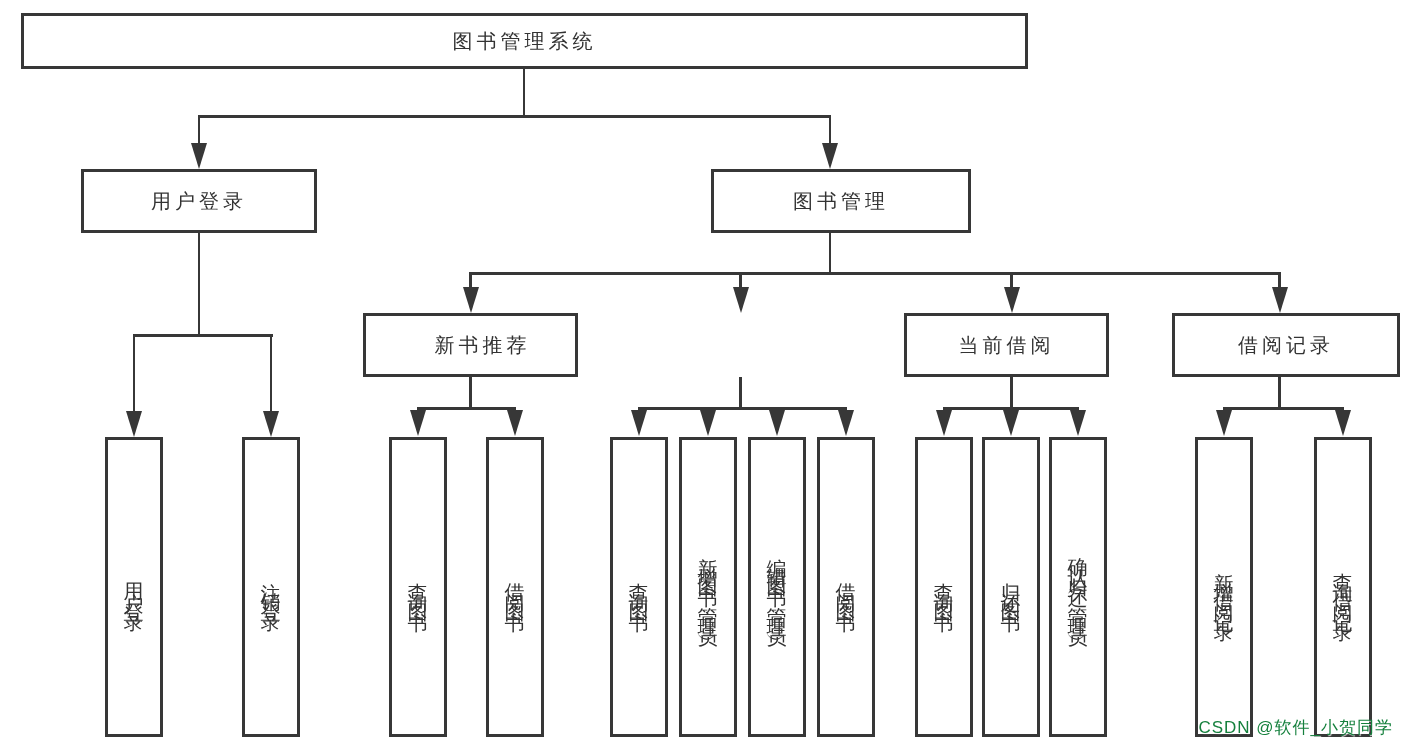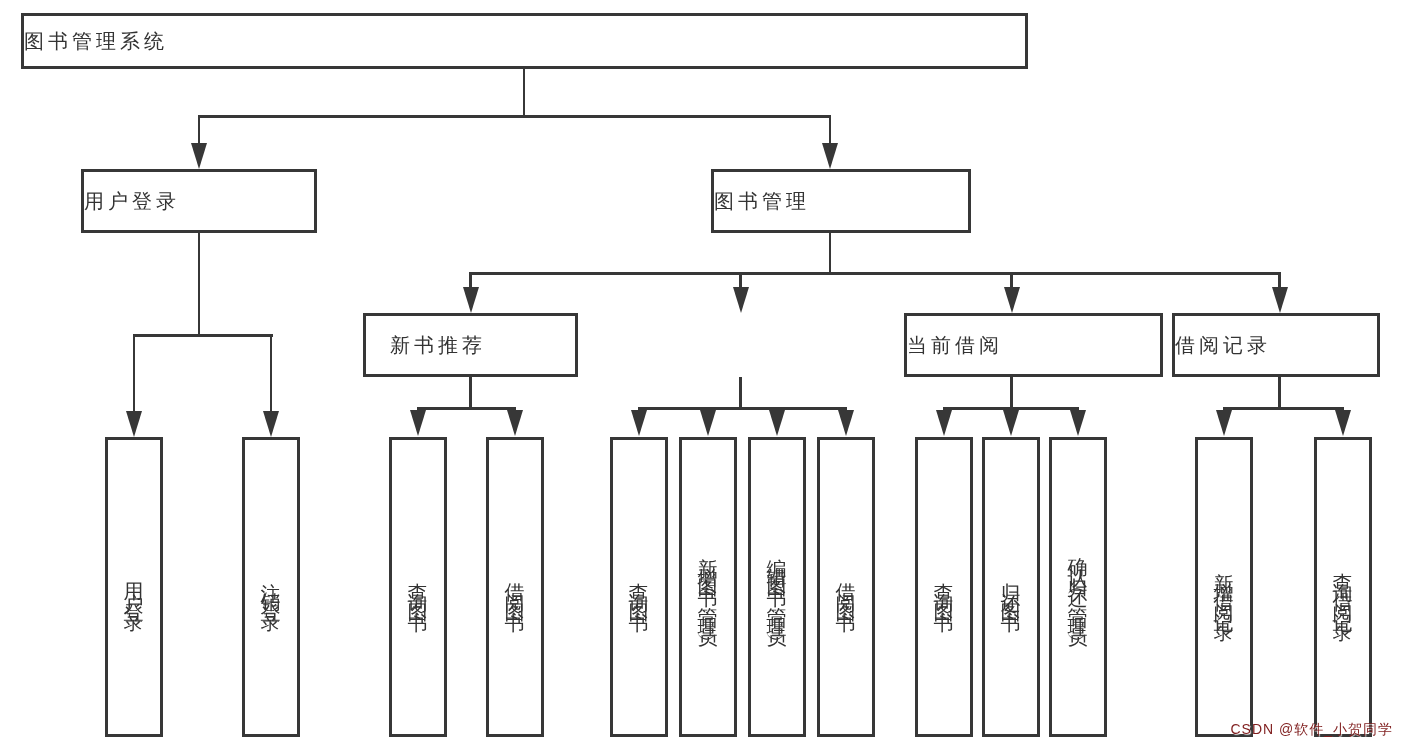--- a/index.html
+++ b/index.html
@@ -12,20 +12,21 @@
     overflow: hidden;
   }
   
   .node {
     position: absolute;
     box-sizing: border-box;
     background: #ffffff;
     border: 3px solid #373737;
     display: flex;
     align-items: center;
+    justify-content: center;
     color: #333333;
     font-size: 20px;
     letter-spacing: 4px;
     white-space: nowrap;
   }
   
   .vnode {
     position: absolute;
     box-sizing: border-box;
     background: #ffffff;
@@ -53,23 +54,23 @@
     position: absolute;
     width: 0; height: 0;
     border-left: 8px solid transparent;
     border-right: 8px solid transparent;
     border-top: 26px solid #373737;
   }
   .watermark {
     position: absolute;
     right: 12px;
     bottom: 8px;
-    font-size: 14px;
+    font-size: 17px;
     letter-spacing: 1px;
-    color: #7f1d1d;
+    color: #15803d;
     text-shadow: 1px 1px 1px rgba(255,255,255,0.85);
     z-index: 5;
     white-space: nowrap;
     text-align: right;
   }
 </style>
 </head>
 <body>
 
 <div class="canvas">
@@ -81,24 +82,24 @@
   <div class="node" style="left:81px; top:169px; width:236px; height:64px;">
     <span>用户登录</span>
   </div>
   <div class="node" style="left:711px; top:169px; width:260px; height:64px;">
     <span>图书管理</span>
   </div>
 
   <div class="node" style="left:363px; top:313px; width:215px; height:64px;padding-left:24px;">
     <span>新书推荐</span>
   </div>
-  <div class="node" style="left:904px; top:313px; width:259px; height:64px;">
+  <div class="node" style="left:904px; top:313px; width:205px; height:64px;">
     <span>当前借阅</span>
   </div>
-  <div class="node" style="left:1172px; top:313px; width:208px; height:64px;">
+  <div class="node" style="left:1172px; top:313px; width:228px; height:64px;">
     <span>借阅记录</span>
   </div>
 
   <div class="vnode" style="left:105px;">
     <span class="vtext">用户登录</span>
   </div>
   <div class="vnode" style="left:242px;">
     <span class="vtext">注销登录</span>
   </div>
   <div class="vnode" style="left:389px;">

